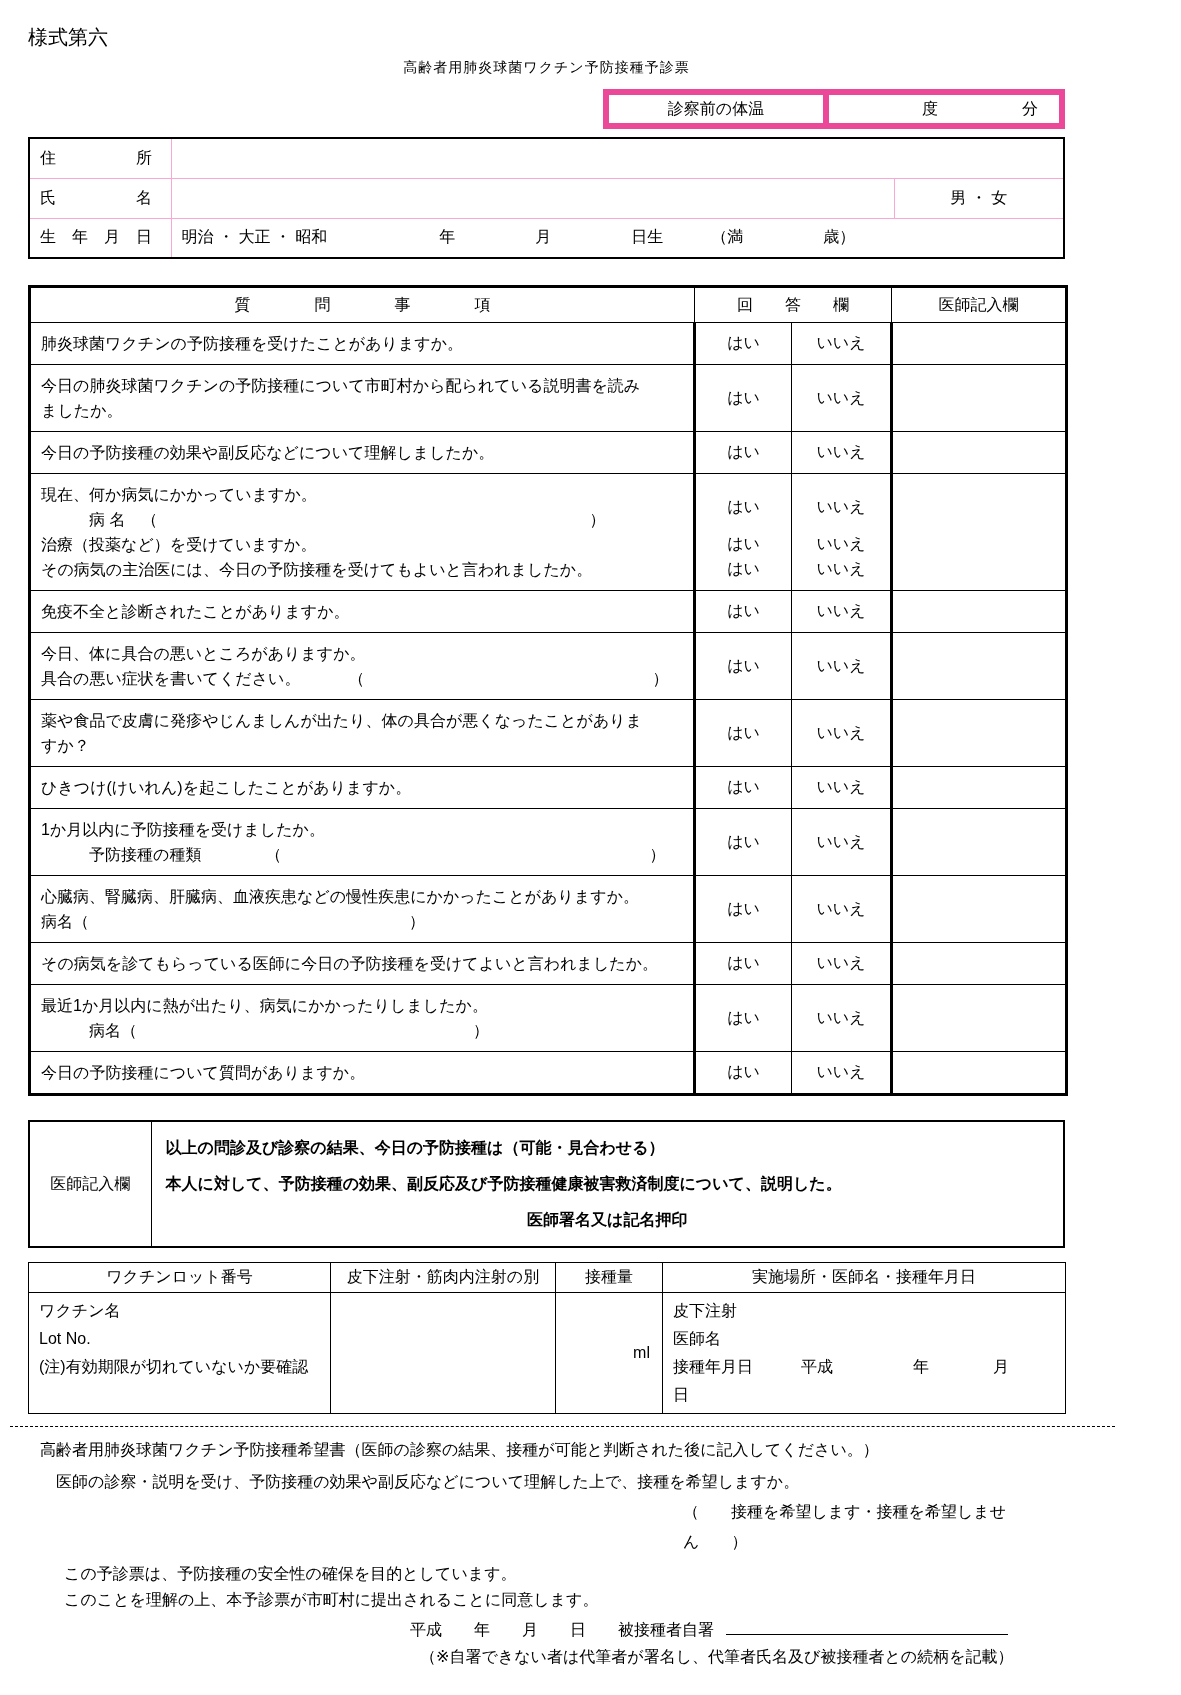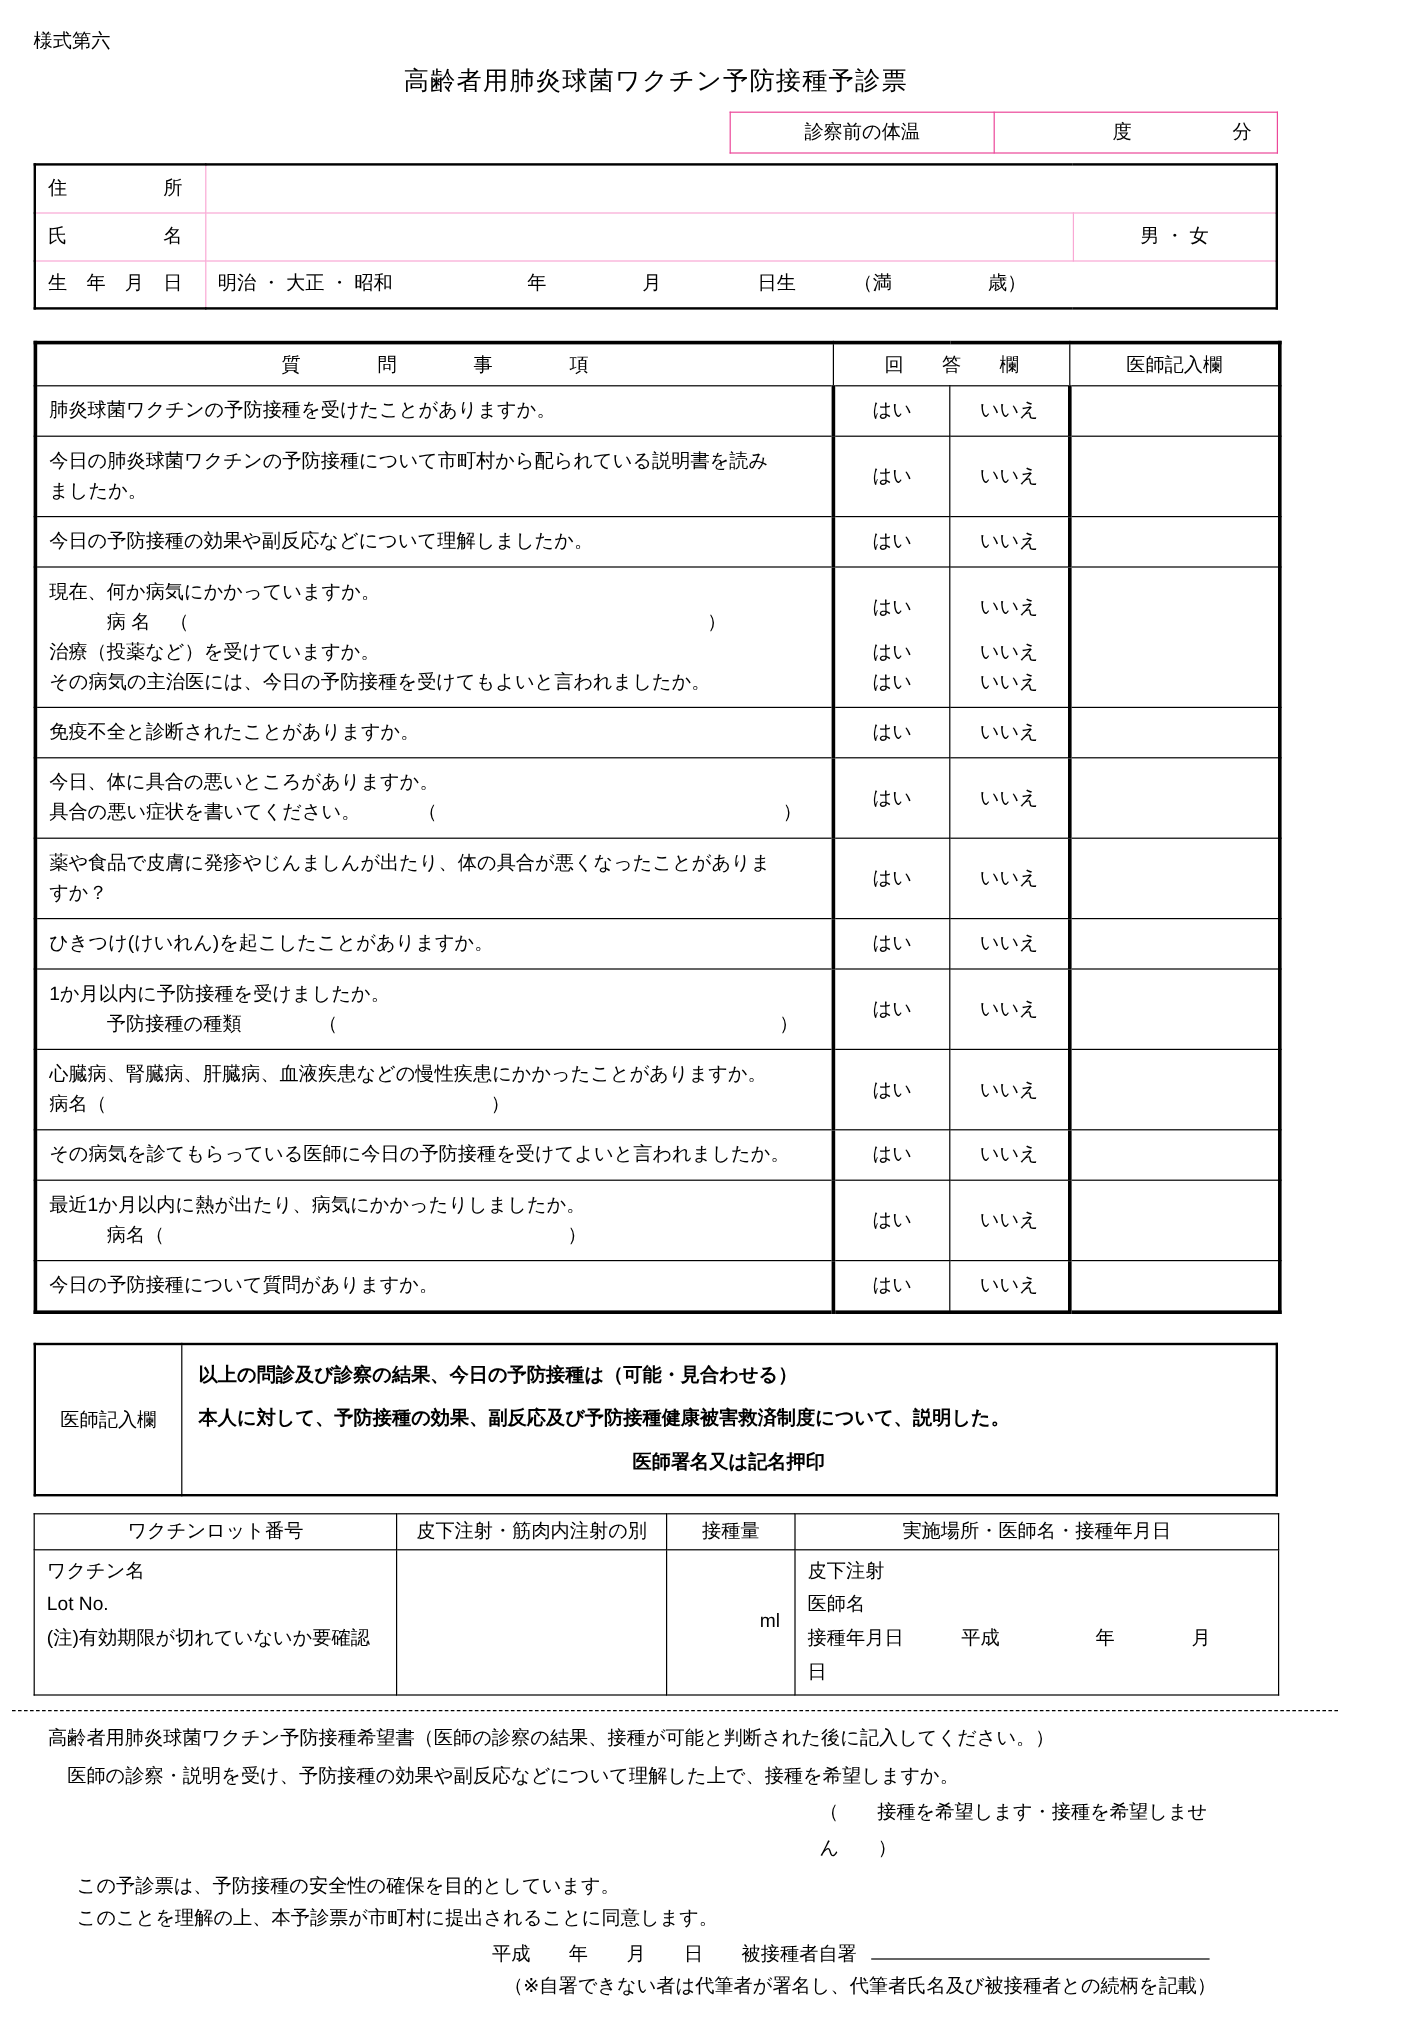--- a/index.html
+++ b/index.html
@@ -8,28 +8,28 @@
     position: relative;
     width: 1181px;
     height: 1695px;
     background: #fff;
     color: #000;
     font-family: "Liberation Sans", "DejaVu Sans", sans-serif;
     font-size: 16px;
   }
   .content { position: absolute; left: 28px; top: 24px; width: 1037px; }
 
-  .form-number { font-size: 16px; }
-  .title { text-align: center; font-size: 21px; margin-top: 8px; letter-spacing: 1px; }
+  .form-number { font-size: 20px; }
+  .title { text-align: center; font-size: 14px; margin-top: 8px; letter-spacing: 1px; }
 
   table { border-collapse: collapse; }
 
   
   .temp-table { margin-left: auto; margin-top: 12px; }
-  .temp-table td { border: 1px solid #ec4899; height: 34px; }
+  .temp-table td { border: 6px solid #ec4899; height: 34px; }
   .temp-label { width: 220px; text-align: center; }
   .temp-value { width: 236px; }
   .temp-value-inner { display: flex; justify-content: flex-end; gap: 84px; padding-right: 20px; }
 
   
   .info-table { width: 100%; margin-top: 8px; border: 2px solid #000; }
   .info-table td { border: 1px solid #f9a8d4; height: 40px; padding: 0 10px; }
   .info-label { width: 142px; }
   .info-sex { width: 170px; text-align: center; }
 

